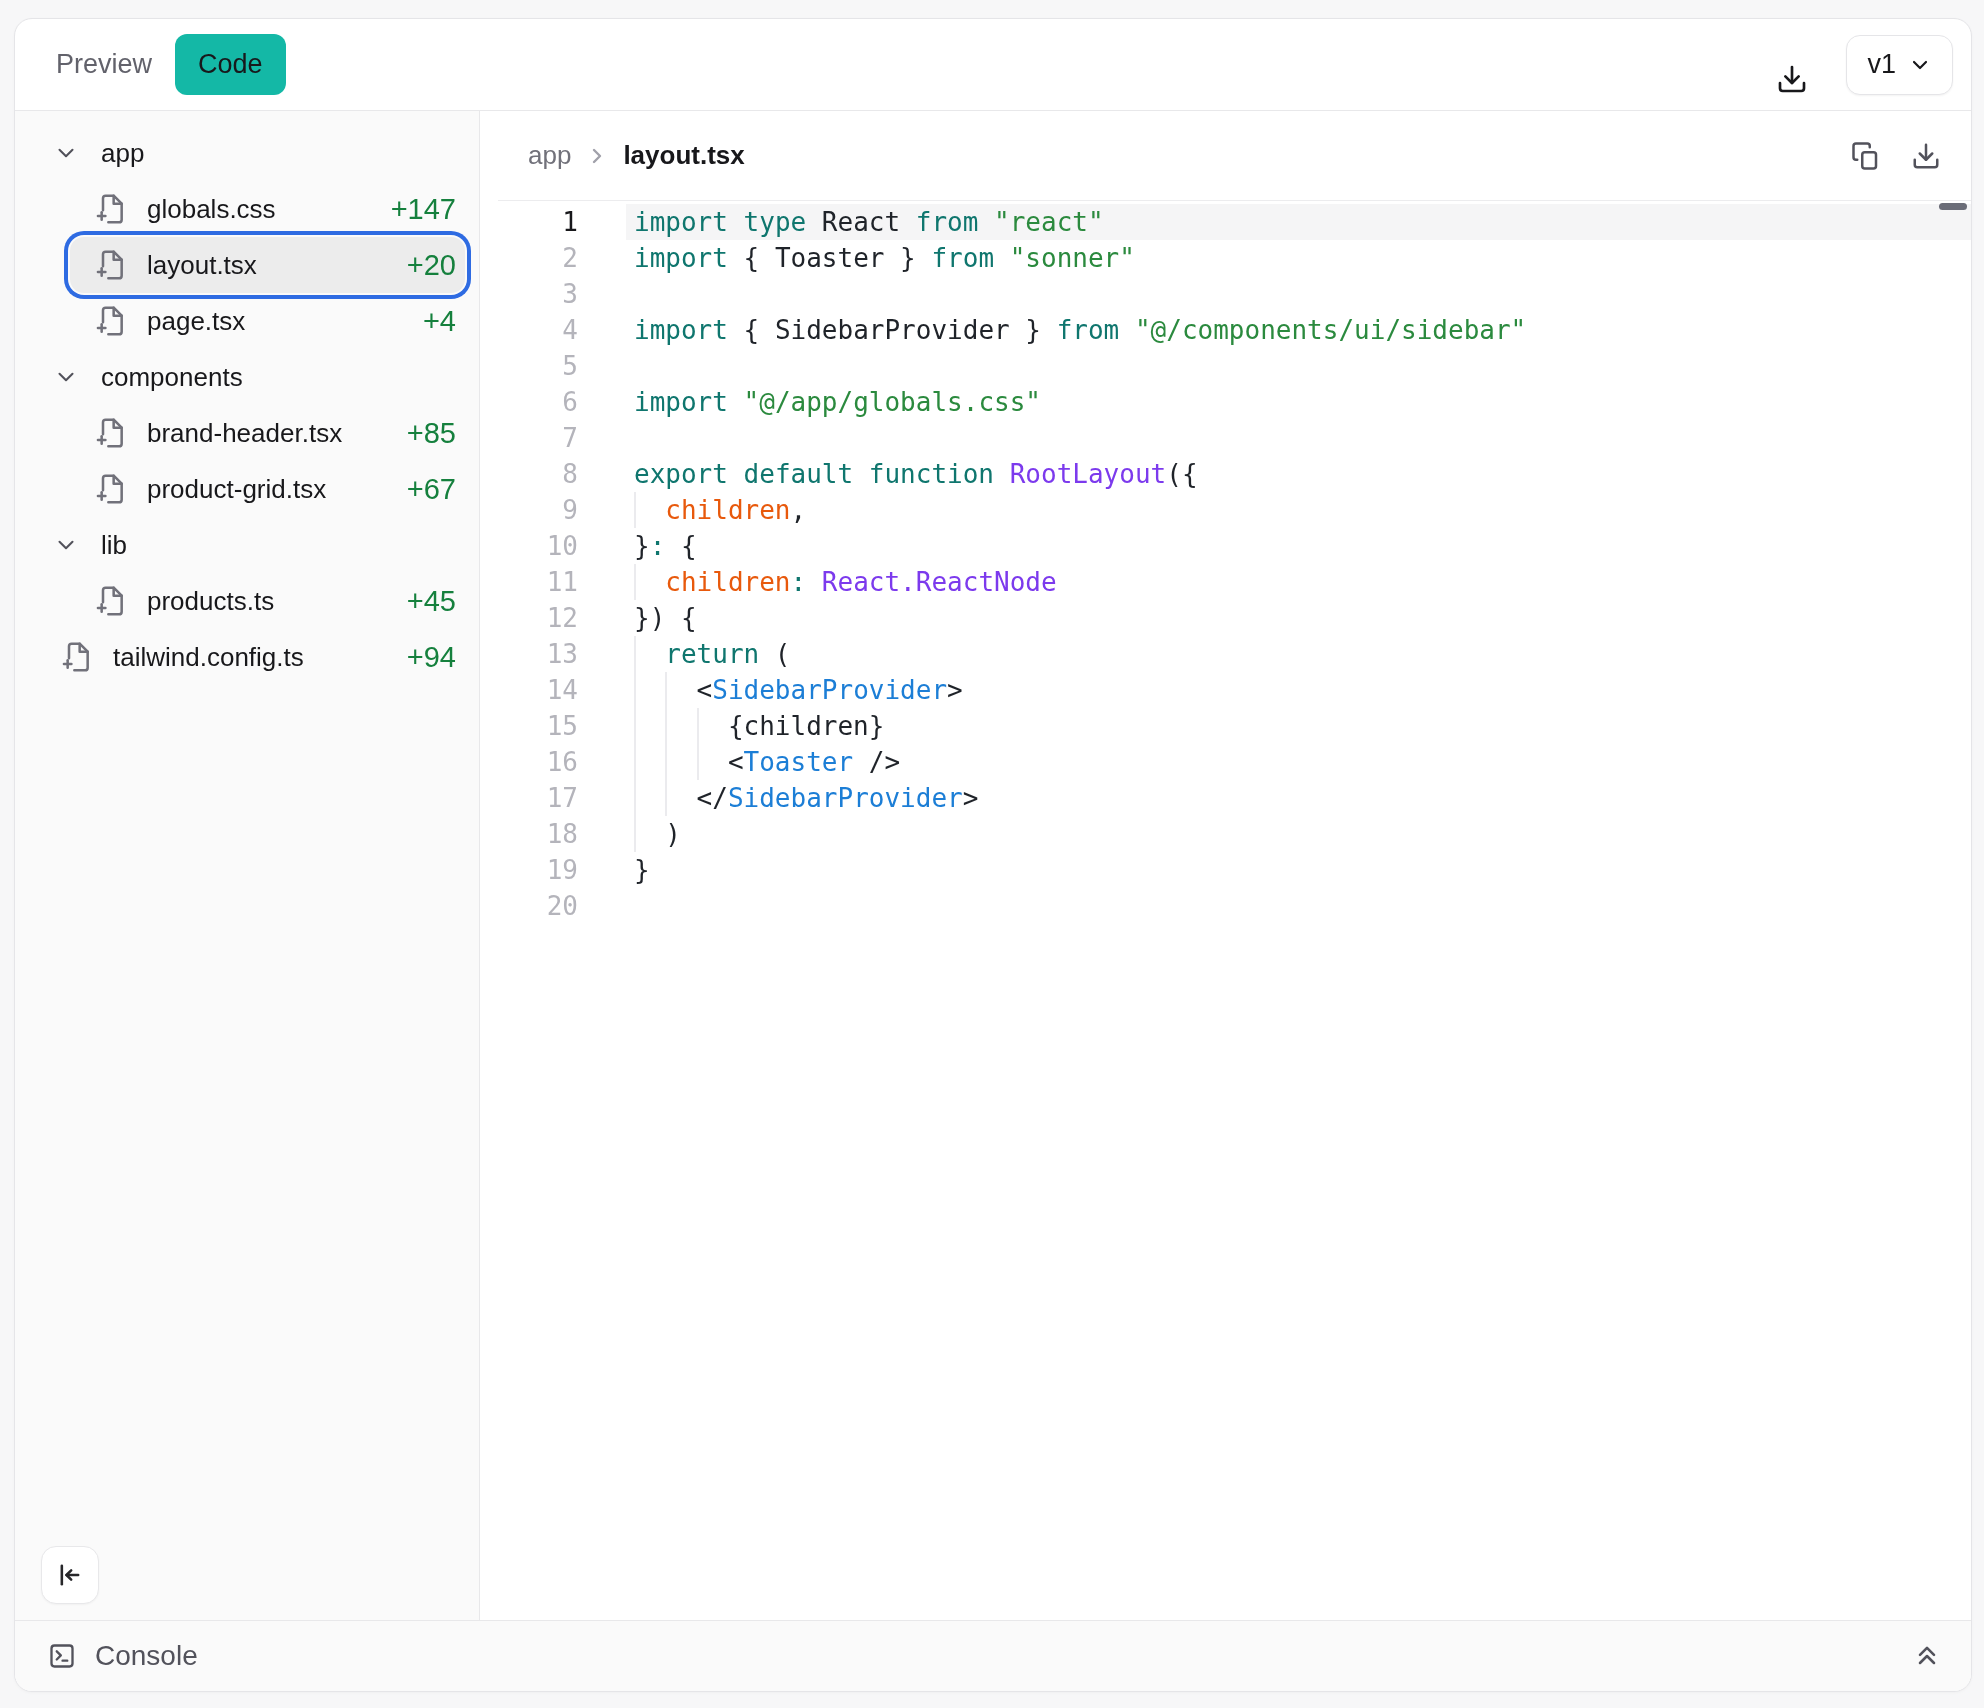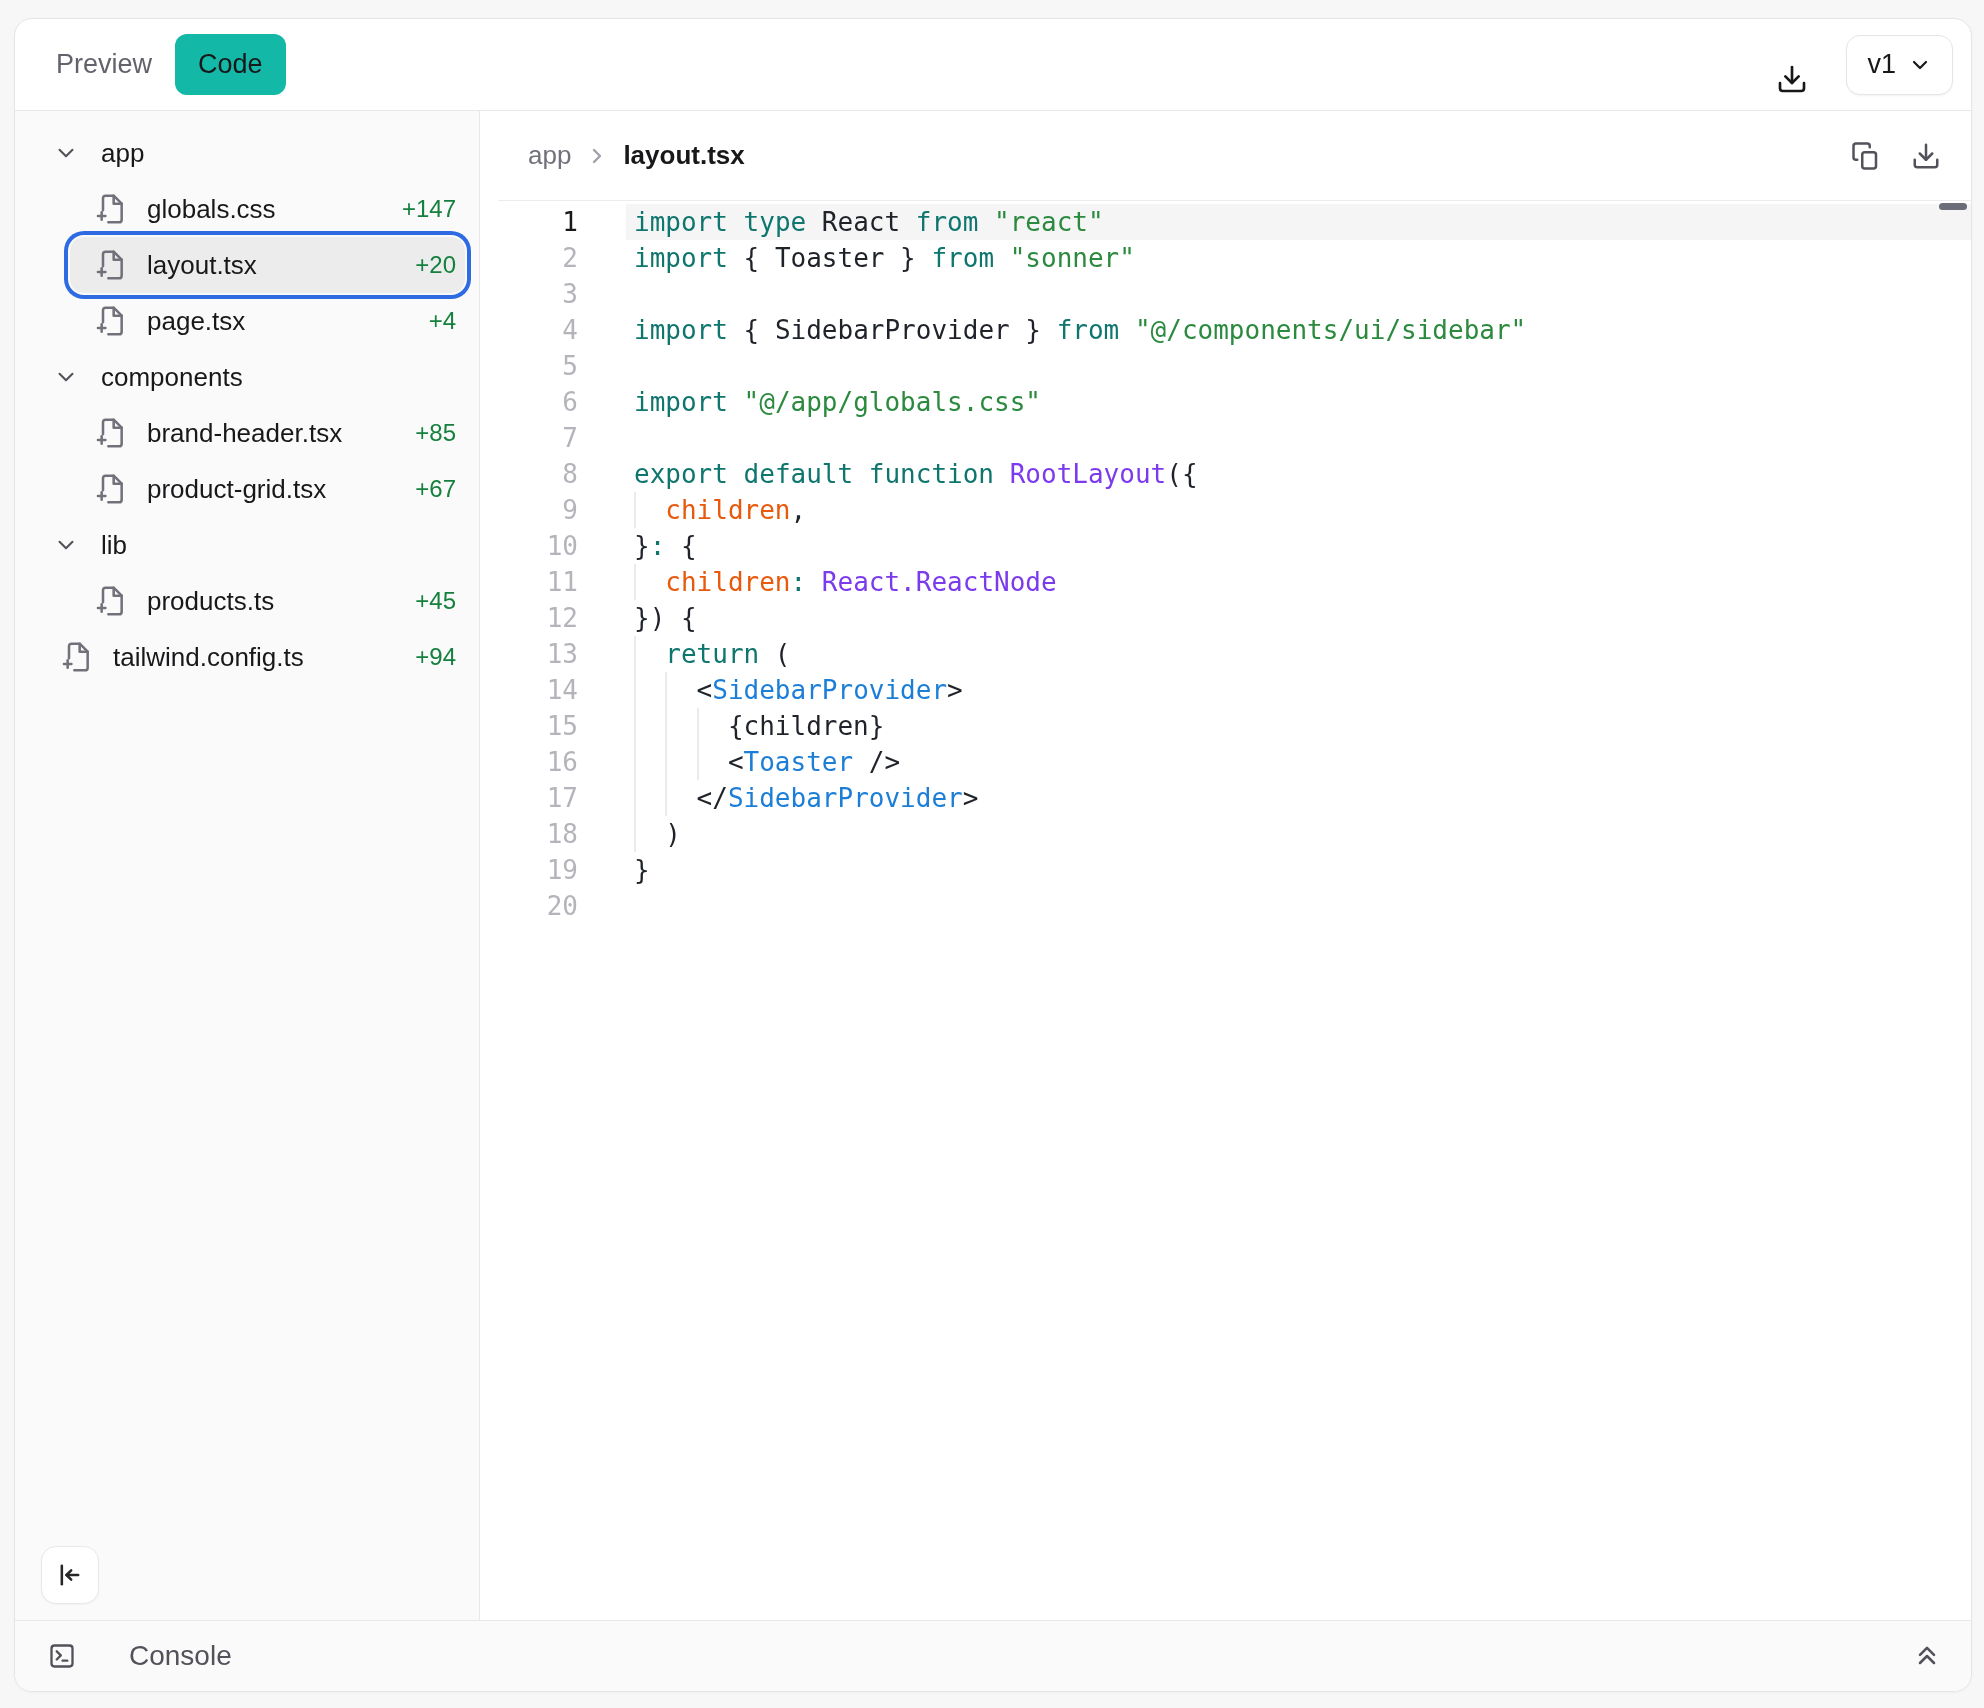--- a/index.html
+++ b/index.html
@@ -34,21 +34,21 @@
   .tree { flex:1; padding-top:14px; overflow:hidden; }
   .trow { display:flex; align-items:center; height:56px; margin-right:14px; padding-right:9px;
     border-radius:14px; cursor:pointer; }
   .trow .chev { width:26px; height:26px; flex:none; color:#52525b; }
   .trow .ficon { width:32px; height:32px; flex:none; color:#71717a; }
   .trow .lbl { font-size:26px; color:#18181b; margin-left:20px; white-space:nowrap; }
   .trow.folder { padding-left:38px; }
   .trow.folder .lbl { margin-left:22px; }
   .trow.file { margin-left:55px; padding-left:25px; }
   .trow.rootfile { margin-left:30px; padding-left:16px; }
-  .trow .badge { margin-left:auto; font-size:24px; color:#15803d; }
+  .trow .badge { margin-left:auto; font-size:29px; color:#15803d; }
   .trow.selected { background:#ececec;
     box-shadow:0 0 0 2px #fafafa, 0 0 0 6px #2e6be2; }
   .collapse-btn { position:absolute; left:26px; bottom:16px; width:58px; height:58px;
     background:#fff; border:1.5px solid #e8e8ea; border-radius:15px; color:#27272a;
     display:flex; align-items:center; justify-content:center; cursor:pointer;
     box-shadow:0 1px 2px rgba(0,0,0,0.04); }
 
   
   .codepanel { flex:1; display:flex; flex-direction:column; min-width:0; background:#fff; }
   .codeheader { height:90px; flex:none; border-bottom:1.5px solid #ececee;
@@ -71,21 +71,21 @@
   .tk-s { color:#2b8a3e; }
   .tk-t { color:#7c3aed; }
   .tk-p { color:#e8590c; }
   .tk-b { color:#1c7ed6; }
   .tk-d { color:#1f2329; }
   .scroll-thumb { position:absolute; top:2px; right:4px; width:28px; height:7px;
     border-radius:4px; background:#6b6d78; cursor:pointer; }
 
   
   .consolebar { height:71px; flex:none; border-top:1.5px solid #e8e8ea; background:#fafafa;
-    display:flex; align-items:center; padding:0 30px 0 33px; cursor:pointer;gap:34px; }
+    display:flex; align-items:center; padding:0 30px 0 33px; cursor:pointer; }
   .consolebar .term-ic { width:28px; height:28px; color:#52525b; flex:none; }
   .consolebar .clabel { font-size:28px; color:#52525b; margin-left:19px; }
   .consolebar .chevs { margin-left:auto; width:28px; height:28px; color:#52525b; }
 
   svg { display:block; }
 </style>
 </head>
 <body>
 
 <div class="card">

